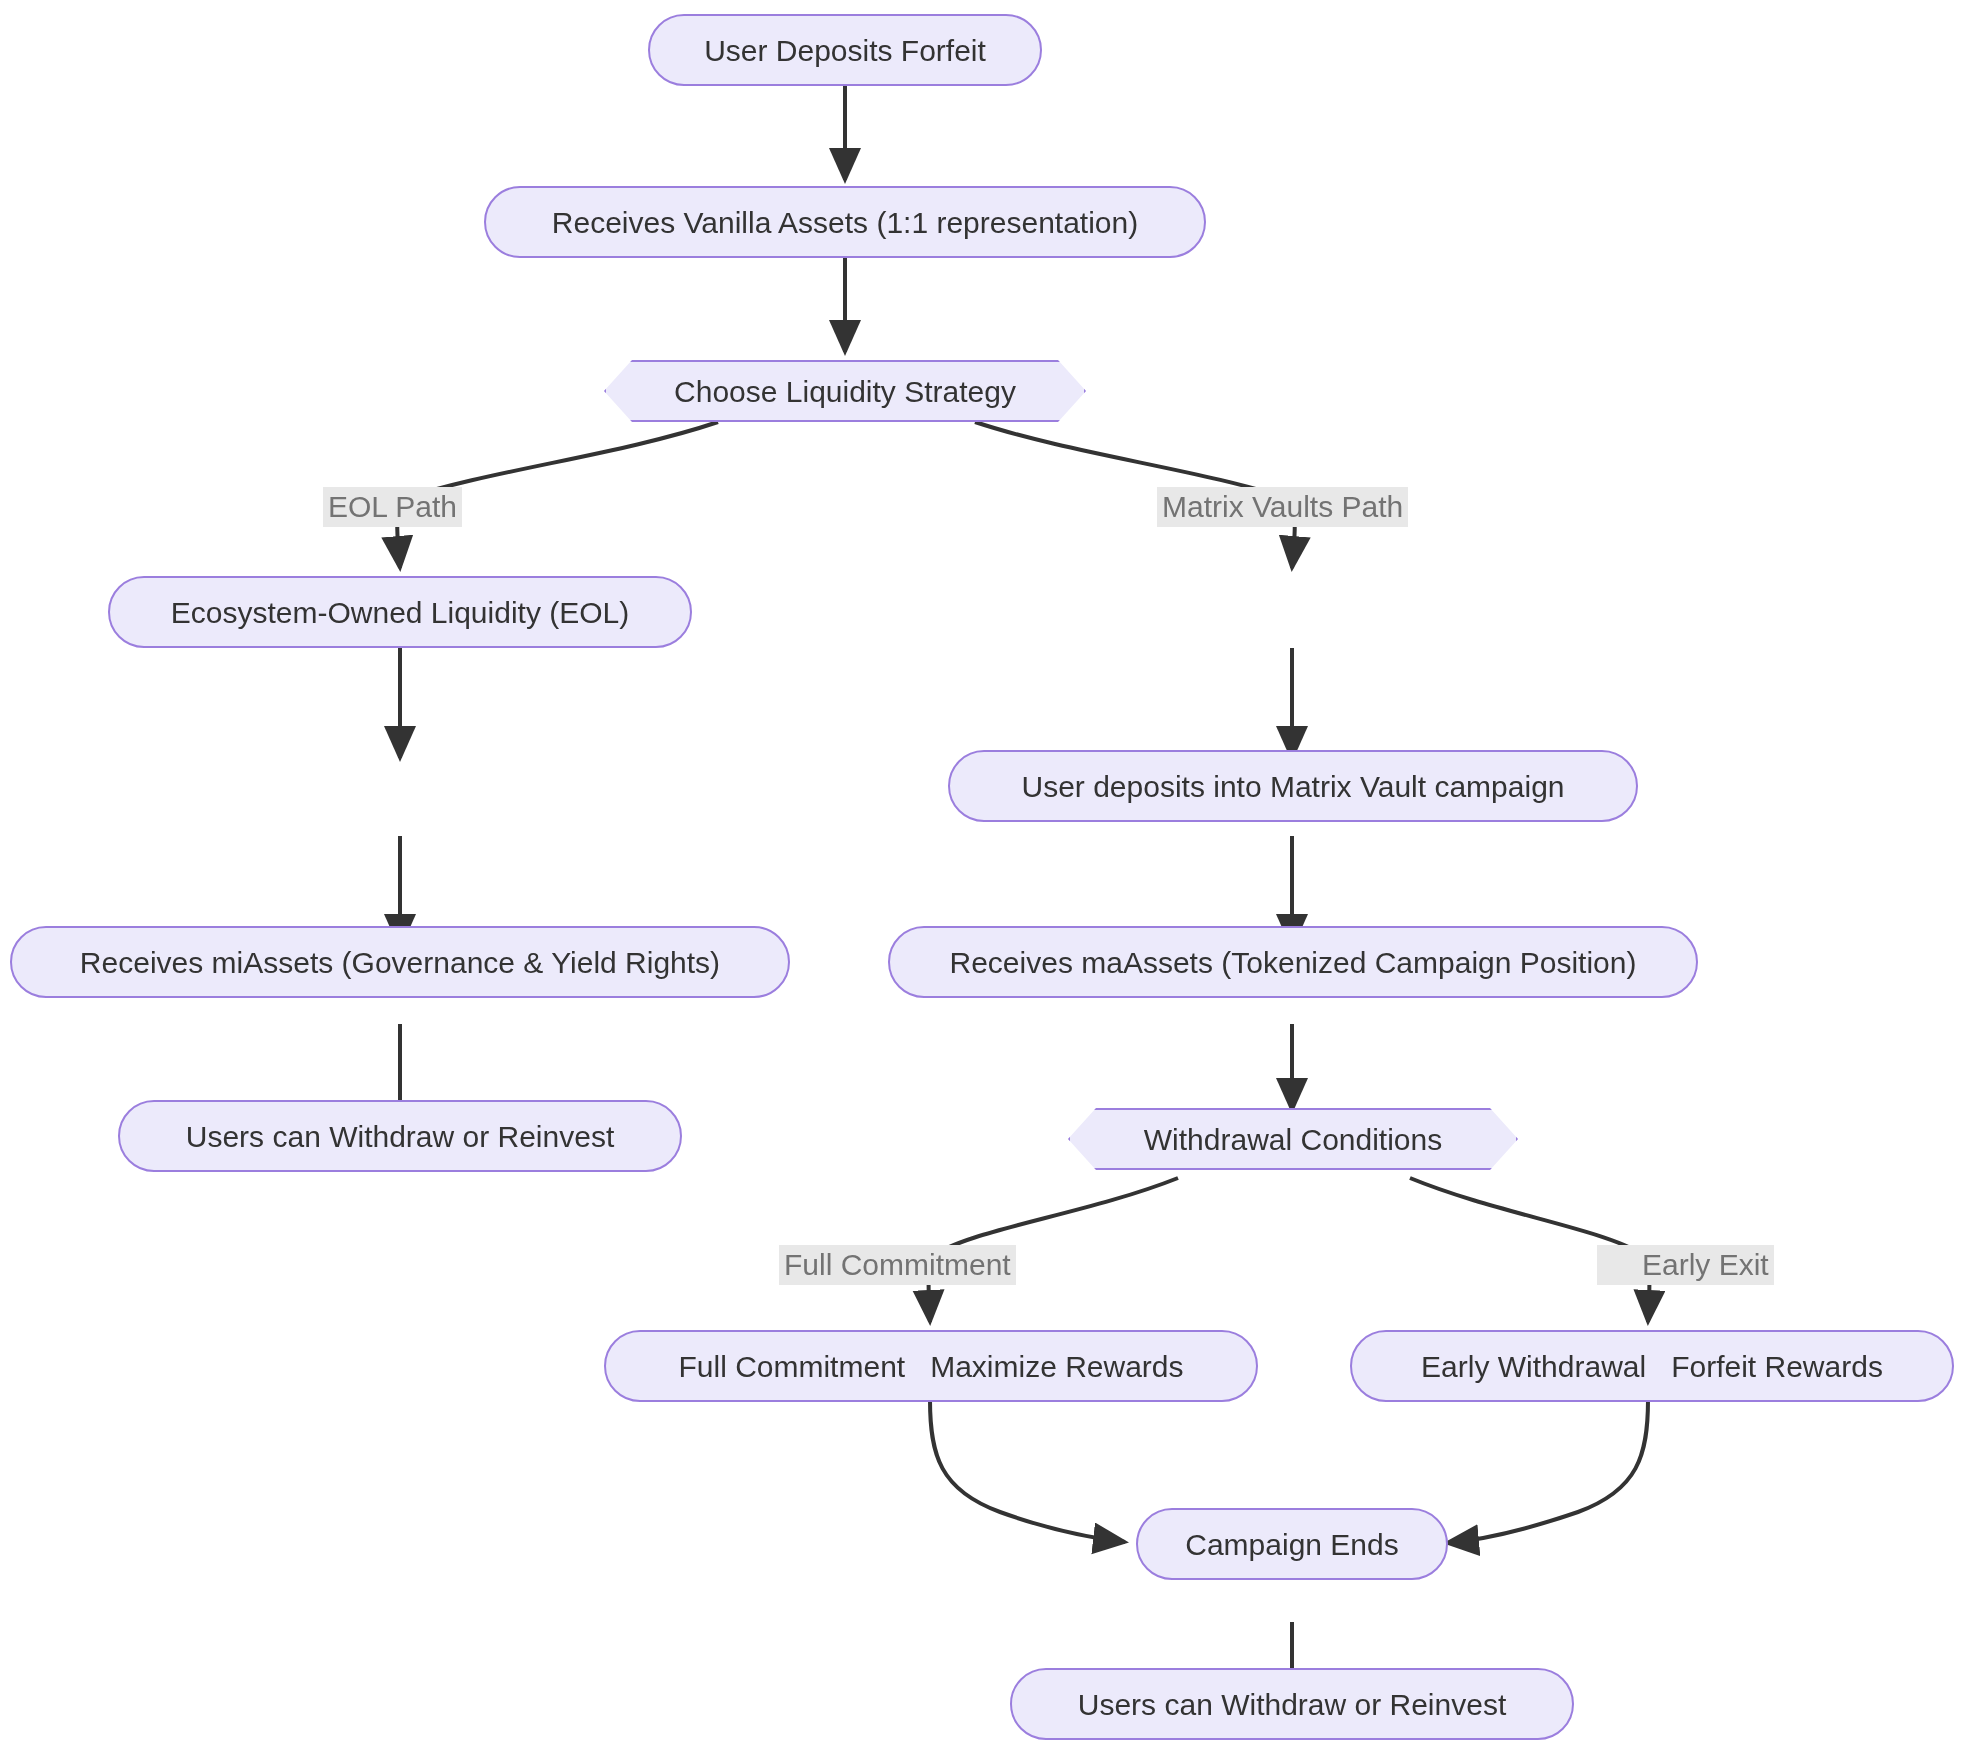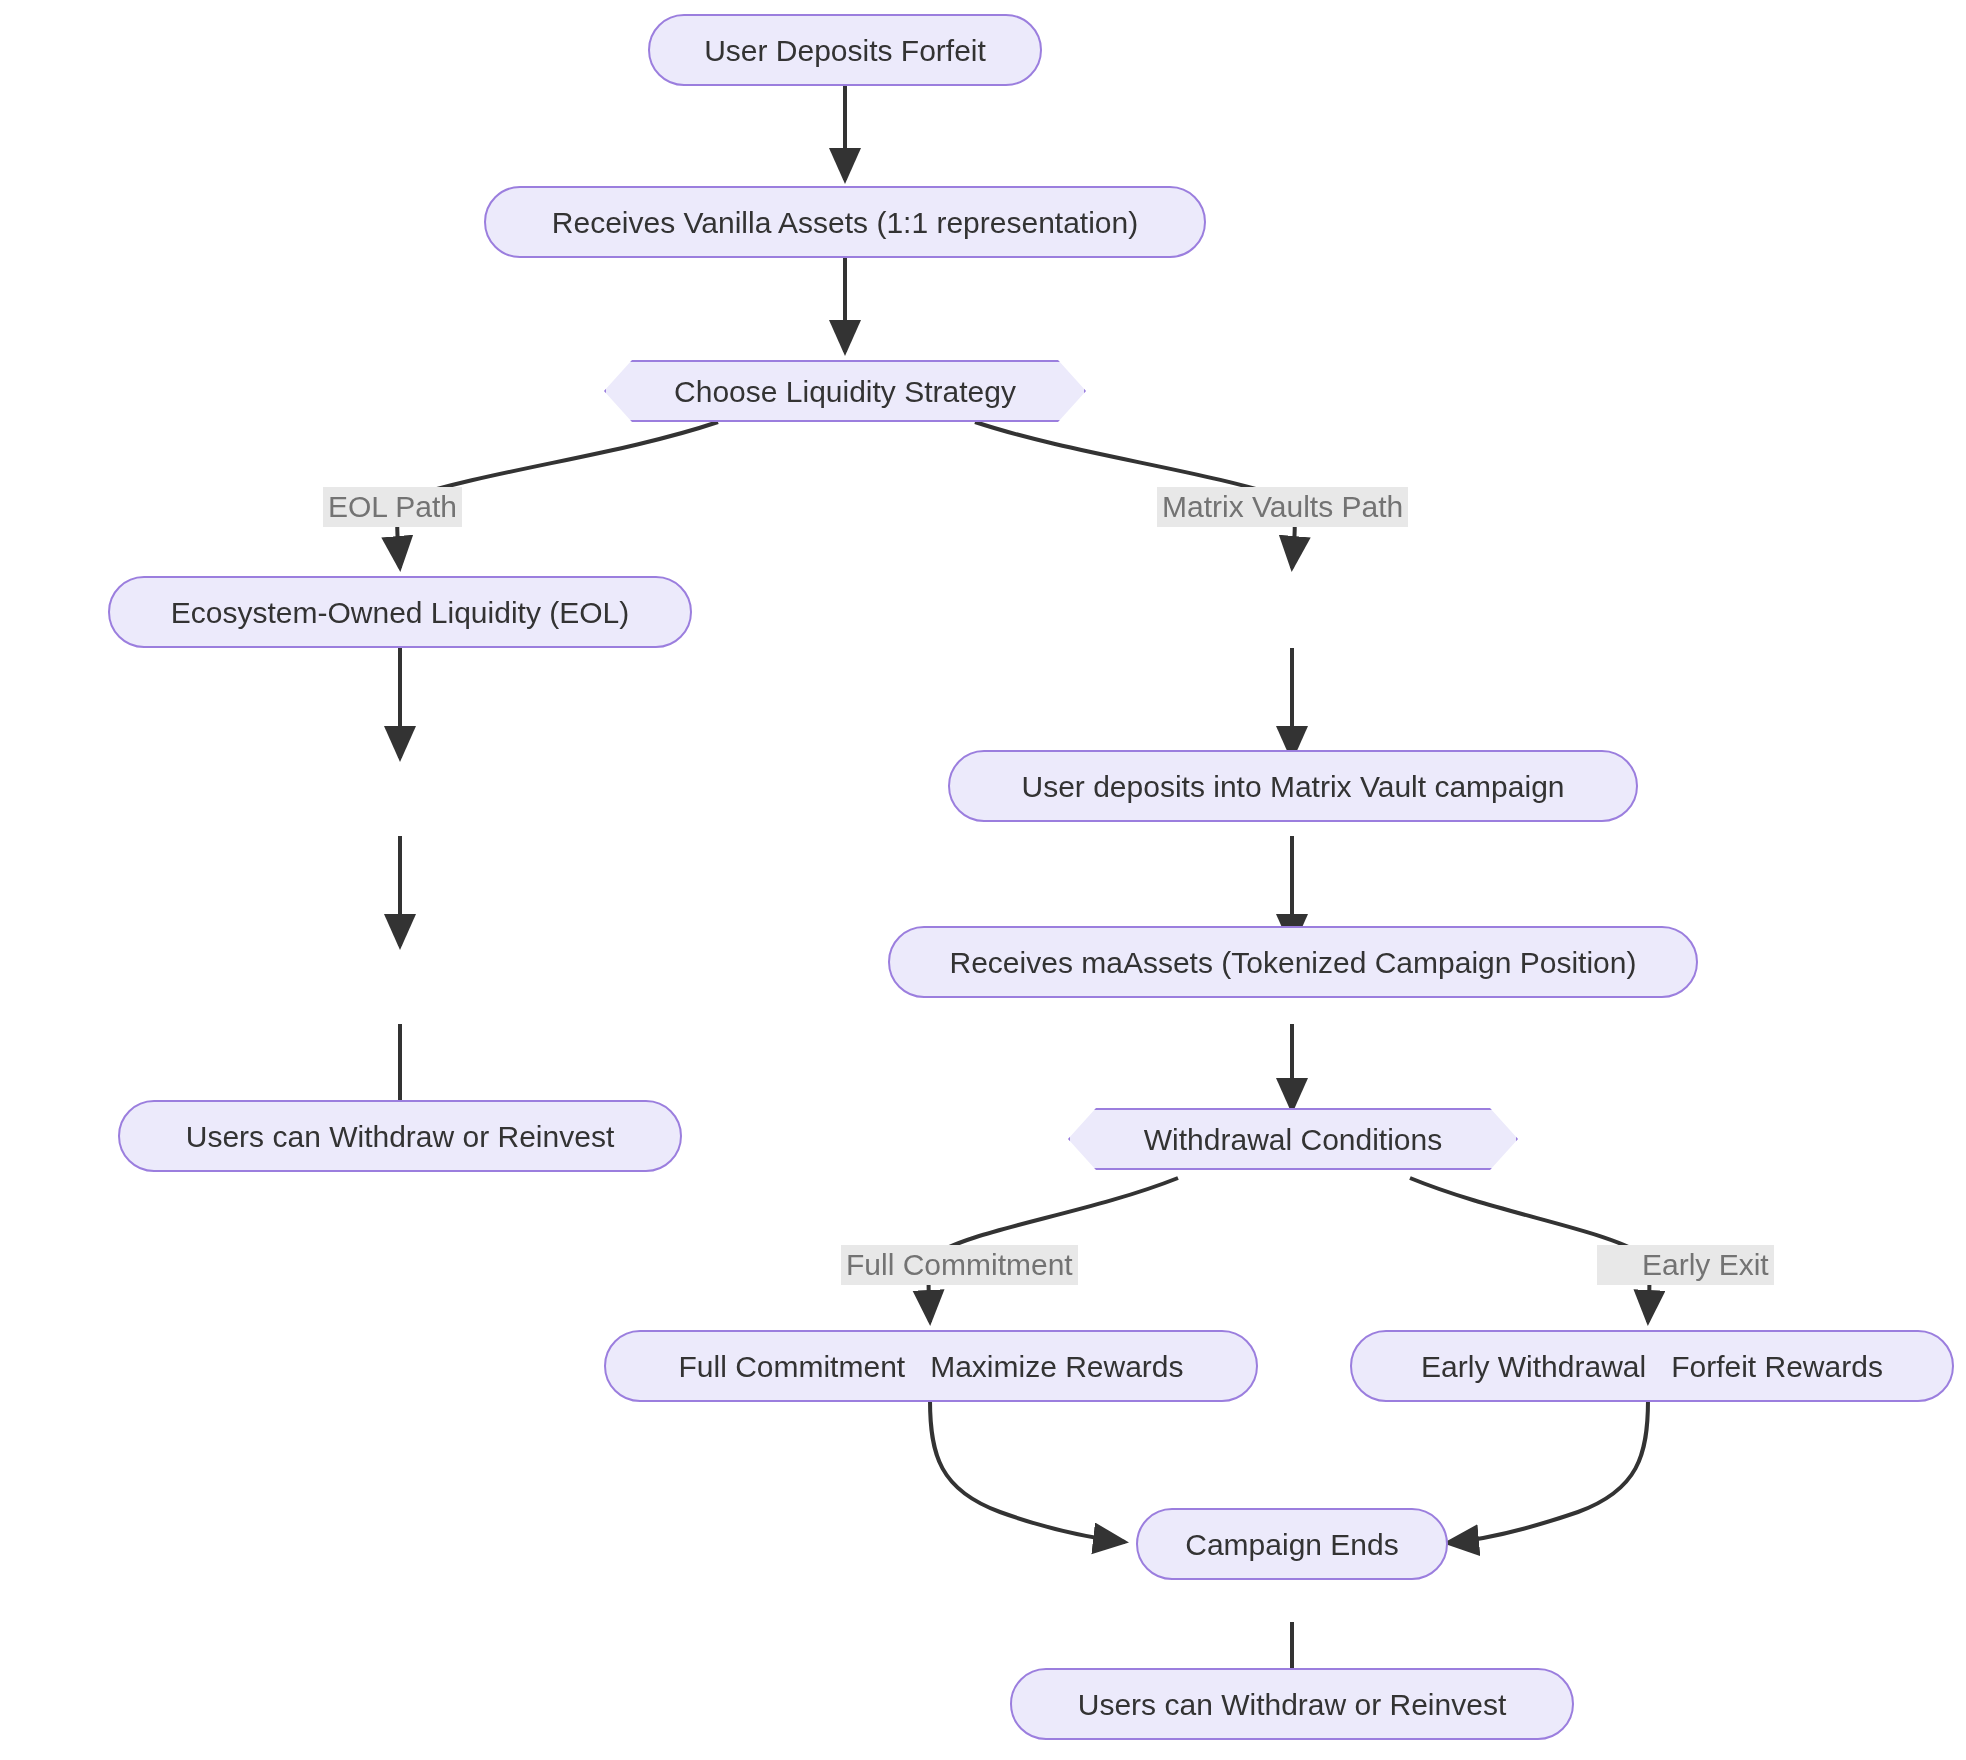--- a/index.html
+++ b/index.html
@@ -110,20 +110,23 @@
   <div class="node hexagon" style="left:604px; top:360px; width:482px; height:62px;">
     <div class="hexbody"></div>
     <span class="hexlabel">Choose Liquidity Strategy</span>
   </div>
 
   <div class="node stadium" style="left:108px; top:576px; width:584px; height:72px;">
     <span>Ecosystem-Owned Liquidity (EOL)</span>
   </div>
 
 
+  <div class="node stadium" style="left:10px; top:926px; width:780px; height:72px;">
+    <span>Receives miAssets (Governance &amp; Yield Rights)</span>
+  </div>
 
   <div class="node stadium" style="left:118px; top:1100px; width:564px; height:72px;">
     <span>Users can Withdraw or Reinvest</span>
   </div>
 
 
   <div class="node stadium" style="left:948px; top:750px; width:690px; height:72px;">
     <span>User deposits into Matrix Vault campaign</span>
   </div>
 
@@ -149,17 +152,17 @@
   </div>
 
   <div class="node stadium" style="left:1010px; top:1668px; width:564px; height:72px;">
     <span>Users can Withdraw or Reinvest</span>
   </div>
 
   <div class="edge-label" style="left:323px; top:487px;">EOL Path</div>
 
   <div class="edge-label" style="left:1157px; top:487px;">Matrix Vaults Path</div>
 
-  <div class="edge-label" style="left:841px; top:1245px;">Full Commitment</div>
+  <div class="edge-label" style="left:779px; top:1245px;">Full Commitment</div>
 
   <div class="edge-label" style="left:1597px; top:1245px;padding-left:45px;">Early Exit</div>
 
 </div>
 
 </body></html>

